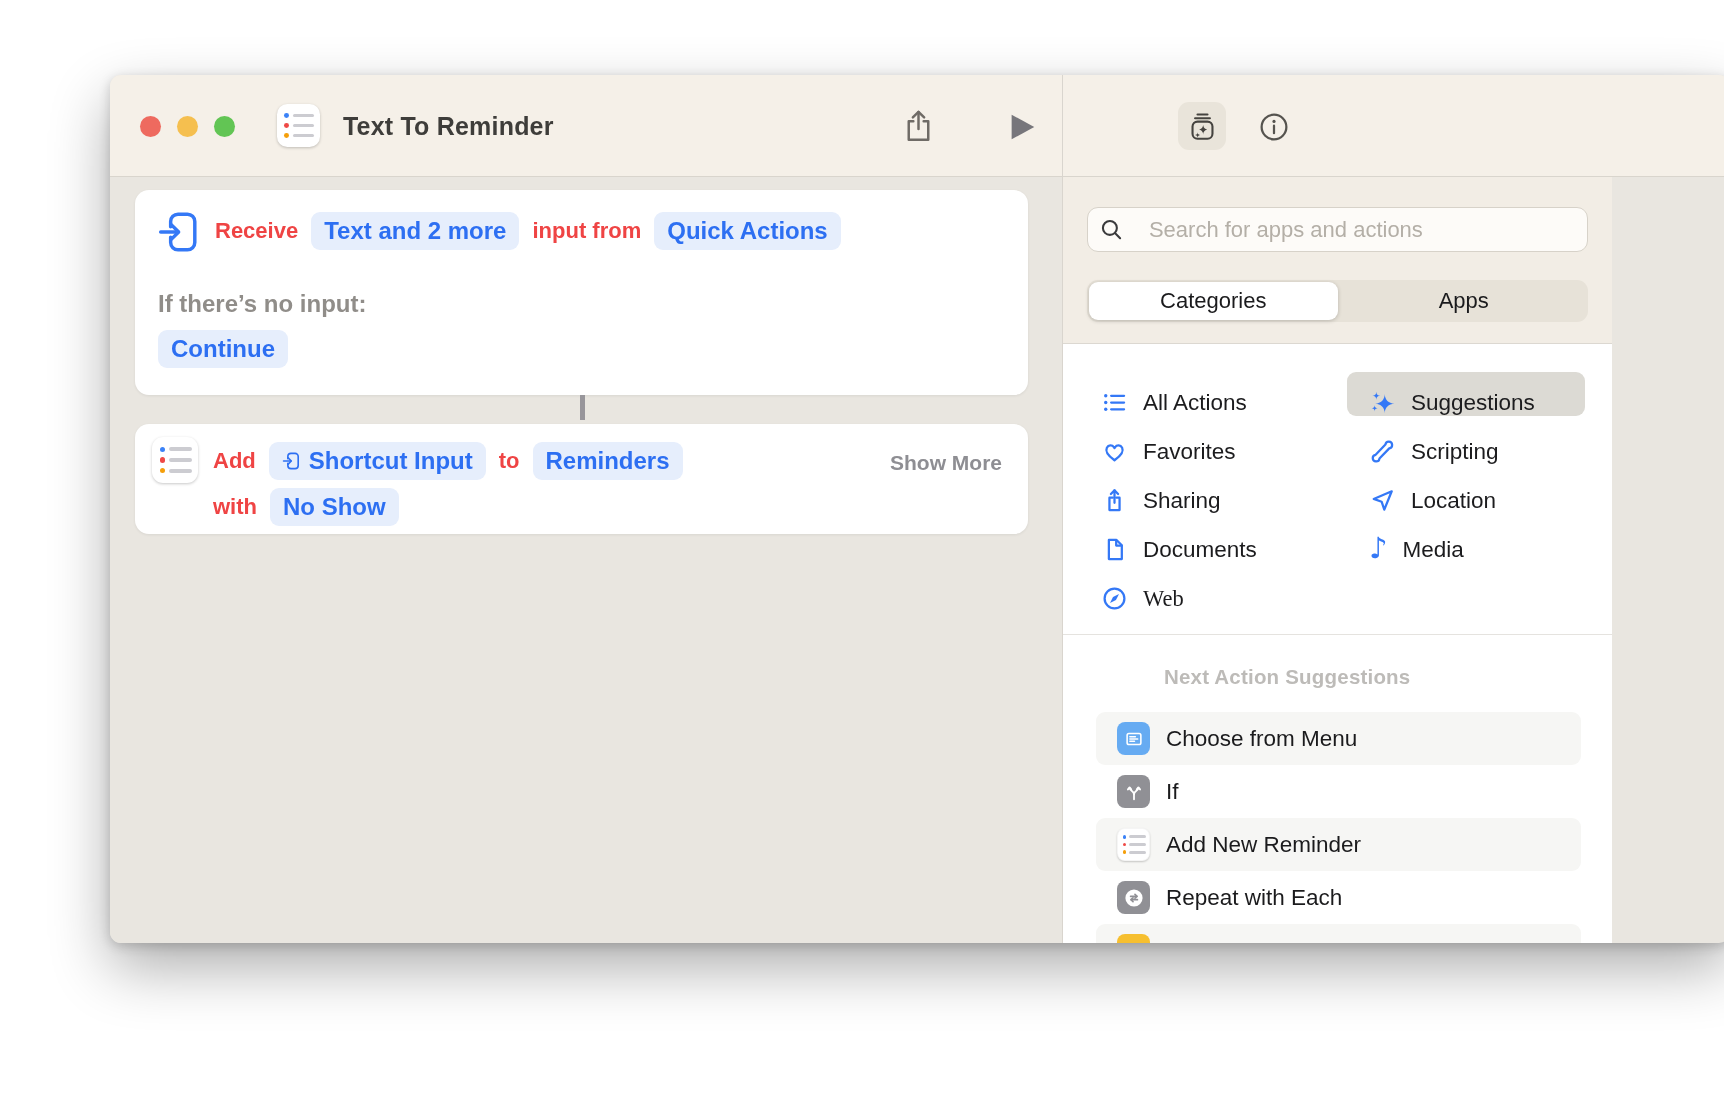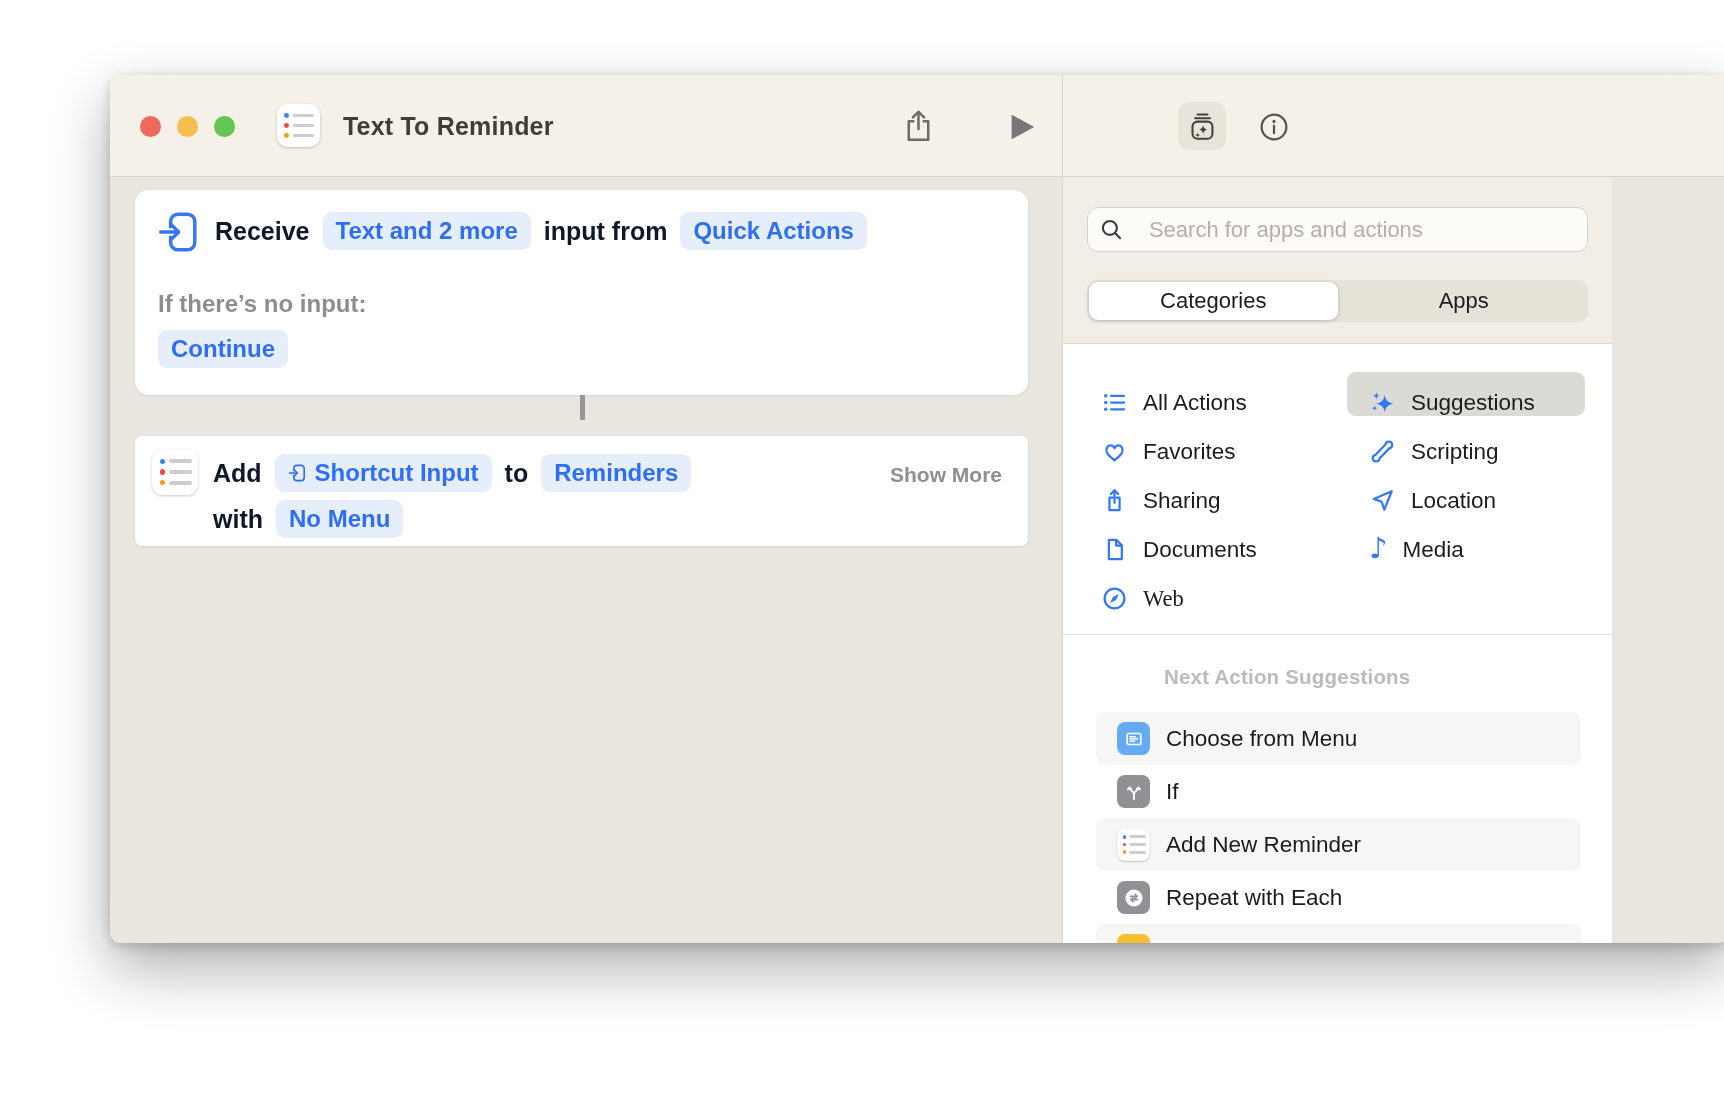--- a/index.html
+++ b/index.html
@@ -35,24 +35,24 @@
   .play-btn  { left:896px; top:36px; }
   .lib-btn { left:1068px; top:27px; width:48px; height:48px; background:#e9e4da; border-radius:11px;
              display:flex; align-items:center; justify-content:center; }
   .info-btn { left:1148px; top:36px; }
 
   
   .canvas { position:absolute; left:0; top:102px; width:952px; height:766px; background:#e9e6e0; }
   .card { position:absolute; left:25px; width:893px; background:#fff; border-radius:14px;
           box-shadow:0 1px 3px rgba(0,0,0,.07); }
   .card1 { top:13px; height:205px; }
-  .card2 { top:259px; height:110px;border-radius:7px; }
+  .card2 { top:247px; height:110px; }
   .connector { position:absolute; left:470px; top:218px; width:5px; height:25px; background:#98969b; }
 
-  .w { font-size:25px; font-weight:700; color:#0f172a; }
+  .w { font-size:22px; font-weight:700; color:#ef4444; }
   .pill { background:#e6eefc; color:#2d6ff2; font-weight:700; font-size:24px; padding:5px 13px;
           border-radius:9px; display:inline-flex; align-items:center; gap:9px; white-space:nowrap; }
   .c1-icon { position:absolute; left:22px; top:21px; }
   .c1-row1 { position:absolute; left:80px; top:18px; height:46px; display:flex; align-items:center; gap:13px; }
   .c1-row2 { position:absolute; left:23px; top:100px; font-size:24px; font-weight:700; color:#908d89; }
   .c1-row3 { position:absolute; left:23px; top:140px; }
   .c2-icon { position:absolute; left:17px; top:13px; }
   .c2-row1 { position:absolute; left:78px; top:14px; height:46px; display:flex; align-items:center; gap:13px; }
   .c2-row2 { position:absolute; left:78px; top:63px; height:40px; display:flex; align-items:center; gap:13px; }
   .show-more { position:absolute; right:26px; top:27px; font-size:21px; font-weight:600; color:#8e8e93; }
@@ -196,21 +196,21 @@
               <path d="M13.8 13.2 L20.6 20 L13.8 26.8"></path>
             </svg>
             <span>Shortcut Input</span>
           </span>
           <span class="w">to</span>
           <span class="pill">Reminders</span>
         </div>
         <div class="show-more">Show More</div>
         <div class="c2-row2">
           <span class="w">with</span>
-          <span class="pill">No Menu</span>
+          <span class="pill">No Show</span>
         </div>
       </div>
     </div>
 
     <div class="panel">
 
       <div class="panel-top">
         <div class="search">
           <svg width="23" height="23" viewBox="0 0 22 22" fill="none" stroke="#3a3a3c" stroke-width="2" stroke-linecap="round">
             <circle cx="9.5" cy="9.5" r="6.7"></circle>

